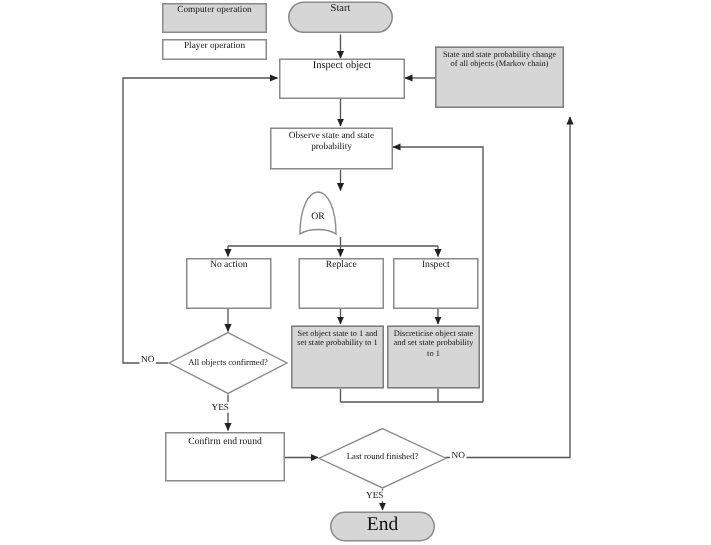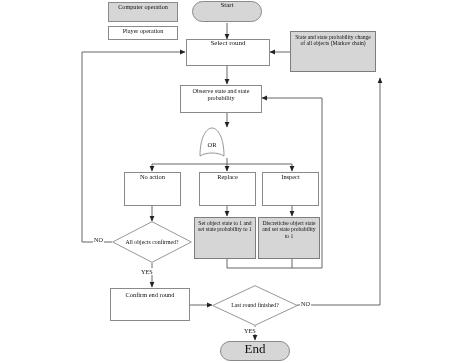--- a/index.html
+++ b/index.html
@@ -89,21 +89,21 @@
 
   <div class="node term" style="left:192px;top:1px;width:70px;height:21px;font-size:7px;">
     <span>Start</span>
   </div>
 
   <div class="node term" style="left:220px;top:341px;width:70px;height:20px;font-size:13px;">
     <span>End</span>
   </div>
 
   <div class="node proc" style="left:186px;top:39px;width:84px;height:27px;font-size:7px;">
-    <span>Select round</span>
+    <span>Inspect object</span>
   </div>
 
   <div class="node proc gray" style="left:290px;top:31px;width:86px;height:41px;font-size:5.6px;padding:2px;">
     <span>State and state probability change of all objects (Markov chain)</span>
   </div>
 
   <div class="node proc" style="left:180px;top:85px;width:82px;height:28px;font-size:6.2px;padding:2px;">
     <span>Observe state and state probability</span>
   </div>
 

